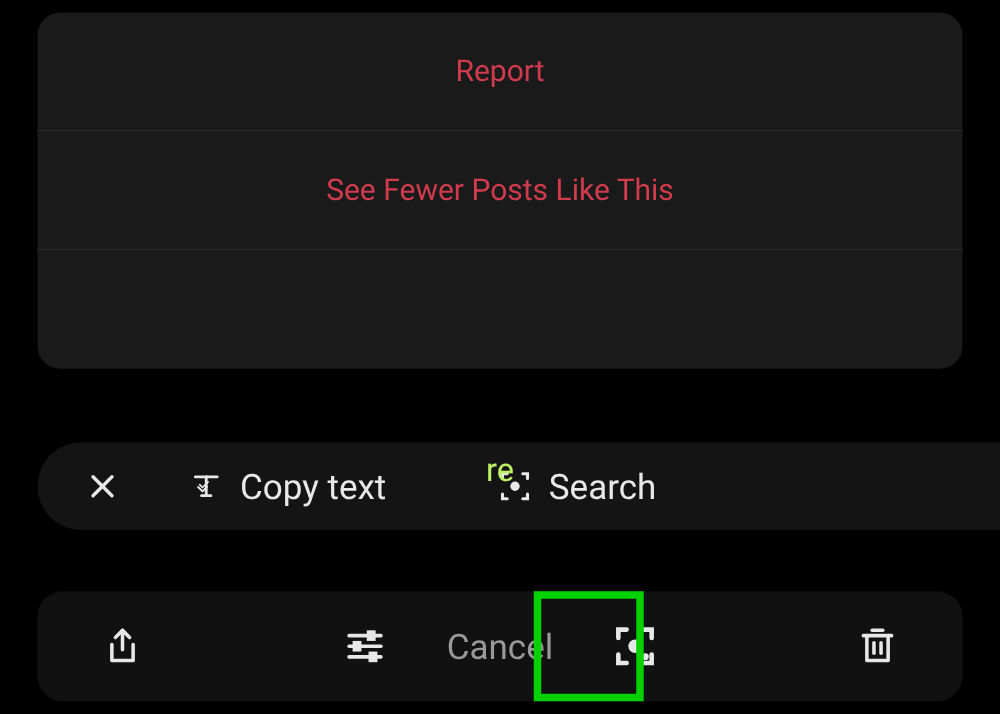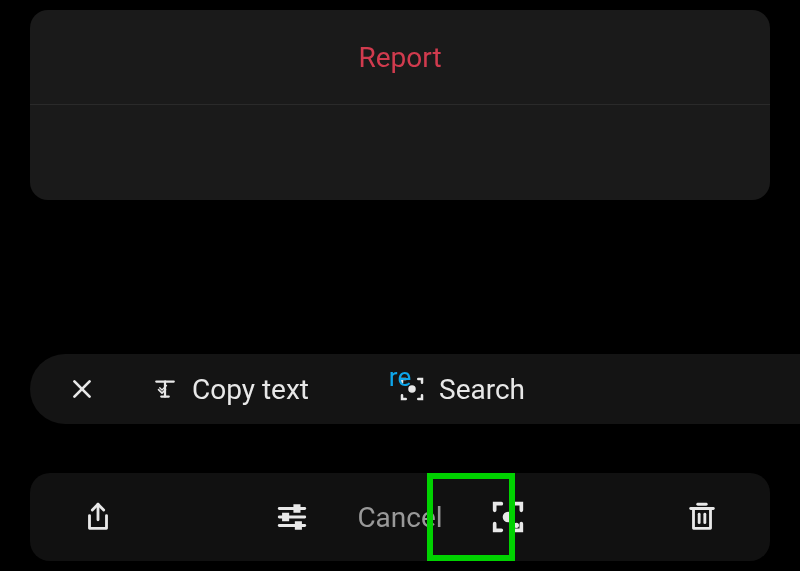--- a/index.html
+++ b/index.html
@@ -22,21 +22,21 @@
       right: 30px;
       background: #1a1a1a;
       border-radius: 18px;
       overflow: hidden;
     }
     .sheet-item {
       height: 95px;
       display: flex;
       align-items: center;
       justify-content: center;
-      font-size: 28px;
+      font-size: 24px;
       font-weight: 400;
       border-bottom: 1px solid #2a2a2a;
       cursor: pointer;
     }
     .sheet-item:last-child {
       border-bottom: none;
     }
     .sheet-item.destructive {
       color: #d13b4e;
     }
@@ -81,21 +81,21 @@
     }
     .text-action .icon-wrap {
       display: flex;
       align-items: center;
       justify-content: center;
     }
     .overlap-text {
       position: absolute;
       left: 50%;
       transform: translateX(-50%);
-      color: #0ea5e9;
+      color: #bef264;
       font-size: 26px;
       top: 362px;
       pointer-events: none;
     }
 
     .bottom-bar {
       position: absolute;
       bottom: 10px;
       left: 30px;
       right: 30px;
@@ -138,20 +138,23 @@
     svg {
       display: block;
     }
   </style>
 </head>
 <body>
 
 <div class="action-sheet">
   <div class="sheet-item destructive">
     <span>Report</span>
+  </div>
+  <div class="sheet-item destructive">
+    <span>See Fewer Posts Like This</span>
   </div>
   <div class="sheet-item share"></div>
 </div>
 
 <div class="text-actions-bar">
   <div class="close-btn">
     <span class="icon-wrap">
       <svg width="26" height="26" viewBox="0 0 24 24" fill="none" stroke="#e8e8e8" stroke-width="2.5" stroke-linecap="round">
         <line x1="5" y1="5" x2="19" y2="19"></line>
         <line x1="19" y1="5" x2="5" y2="19"></line>

